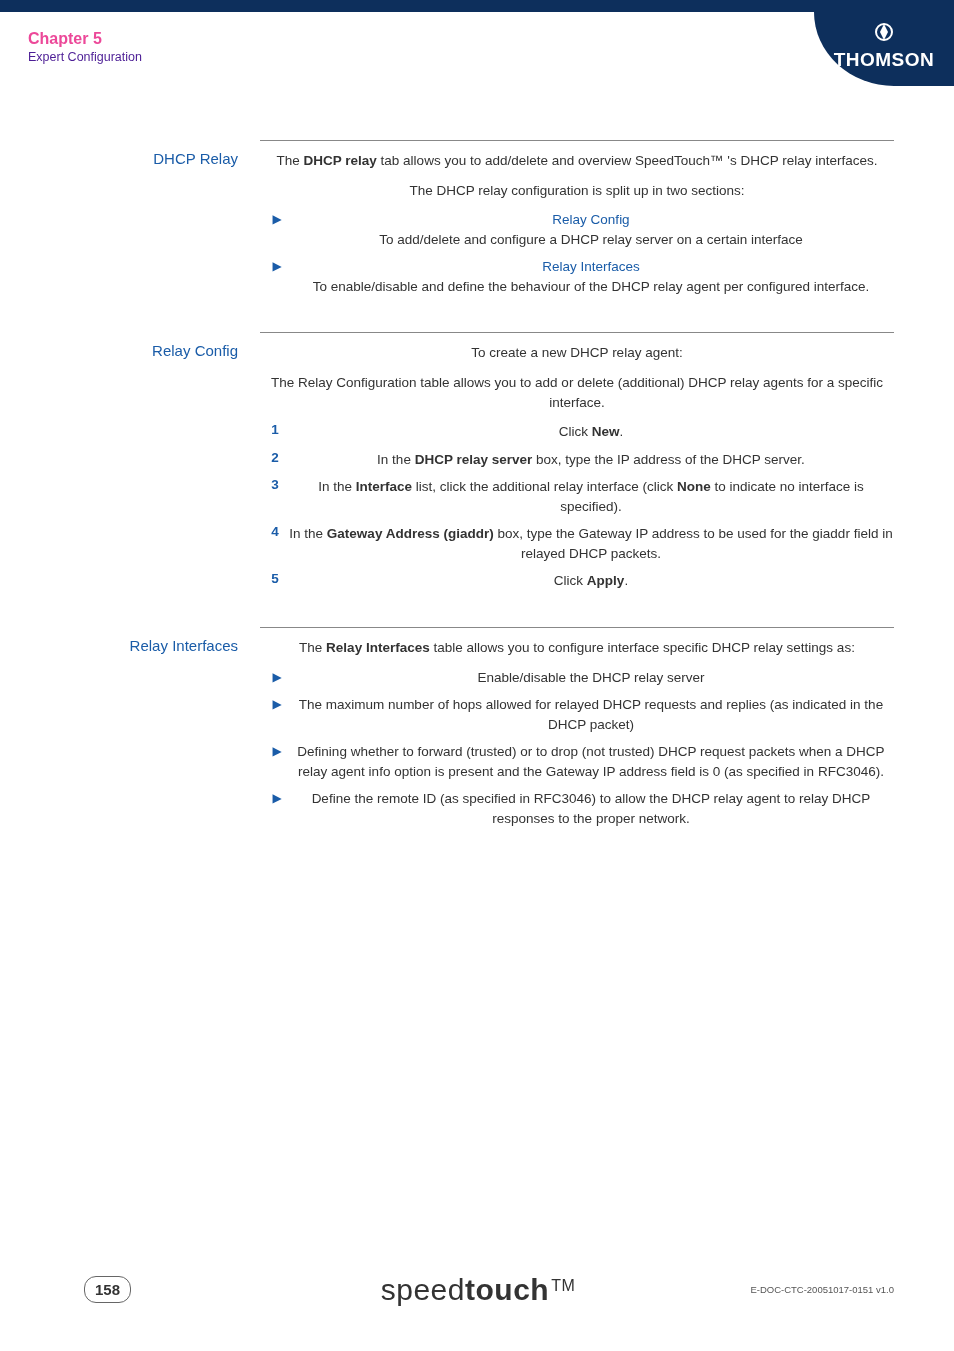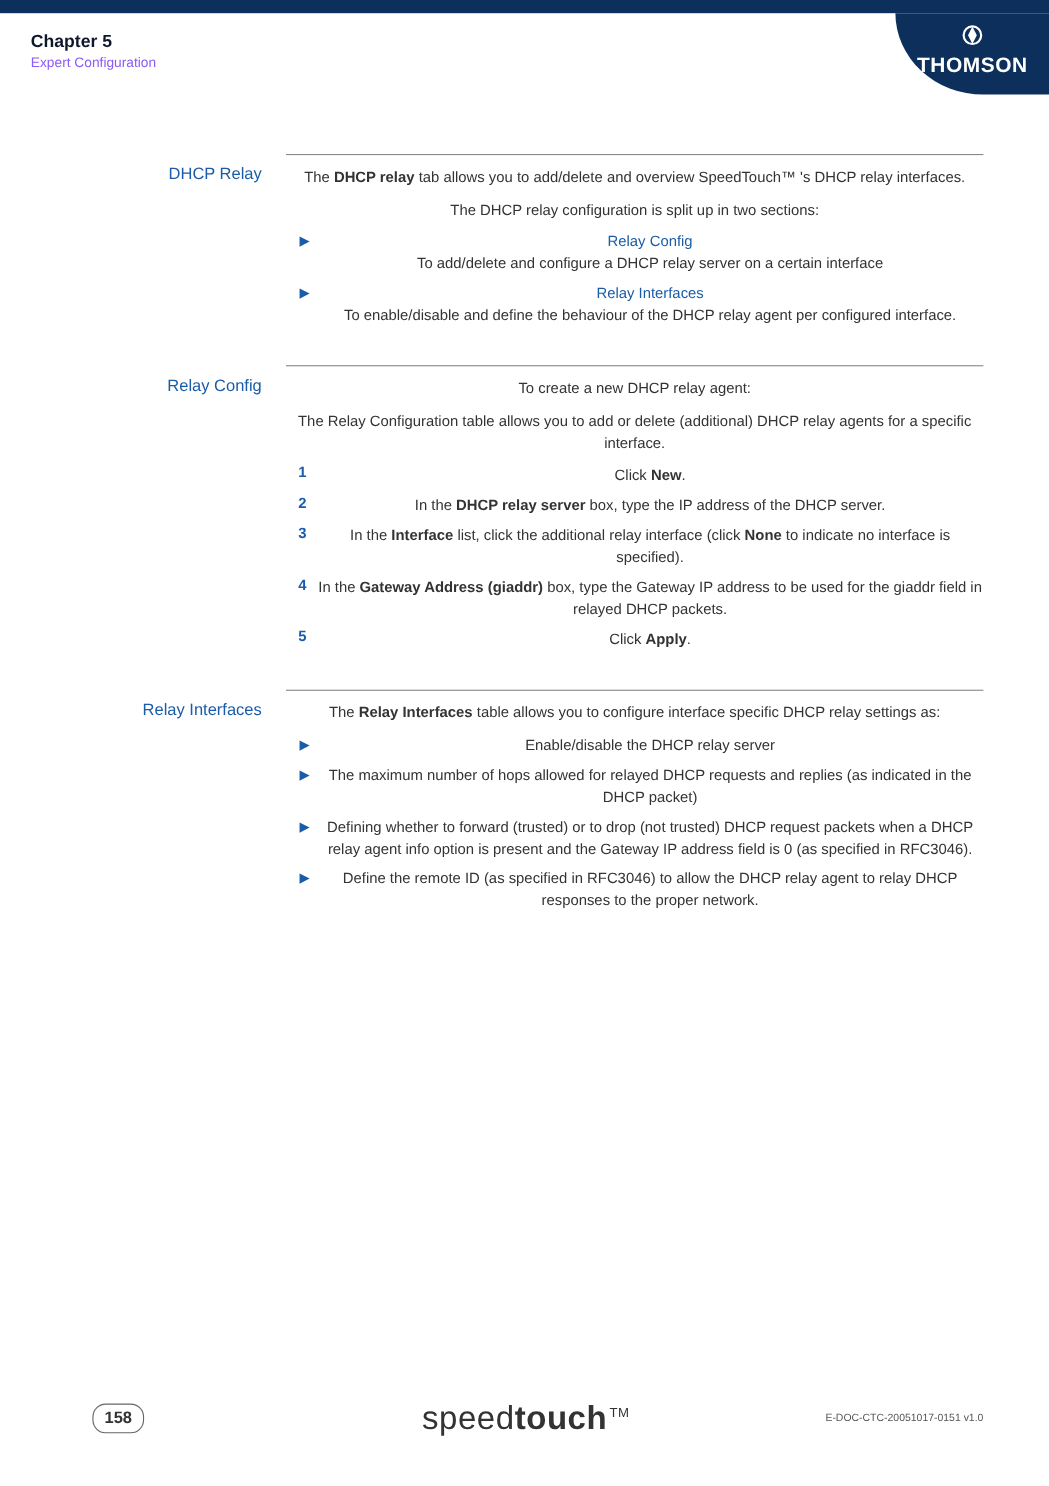--- a/index.html
+++ b/index.html
@@ -16,26 +16,26 @@
     height: 12px;
     background: #0d2f5c;
     width: 100%;
   }
   .chapter-head {
     position: absolute;
     top: 30px;
     left: 28px;
   }
   .chapter-title {
-    color: #0f172a;
+    color: #ec4899;
     font-weight: bold;
     font-size: 16px;
   }
   .chapter-sub {
-    color: #8b5cf6;
+    color: #4c1d95;
     font-size: 12.5px;
     margin-top: 2px;
   }
   .thomson-badge {
     position: absolute;
     top: 12px;
     right: 0;
     width: 140px;
     height: 74px;
     background: #0d2f5c;
@@ -139,21 +139,21 @@
     position: absolute;
     left: 0; right: 0;
     text-align: center;
     bottom: 6px;
     font-size: 30px;
     color: #333;
     letter-spacing: 0.5px;
   }
   .speedtouch .light { font-weight: 300; }
   .speedtouch .bold { font-weight: 800; }
-  .speedtouch .tm { font-size: 12px; vertical-align: top; position: relative; top: 4px; left: 2px;}
+  .speedtouch .tm { font-size: 16px; vertical-align: top; position: relative; top: 4px; left: 2px;}
   .doc-code {
     position: absolute;
     right: 60px;
     bottom: 18px;
     font-size: 9.5px;
     color: #555;
   }
 </style>
 </head>
 <body>

